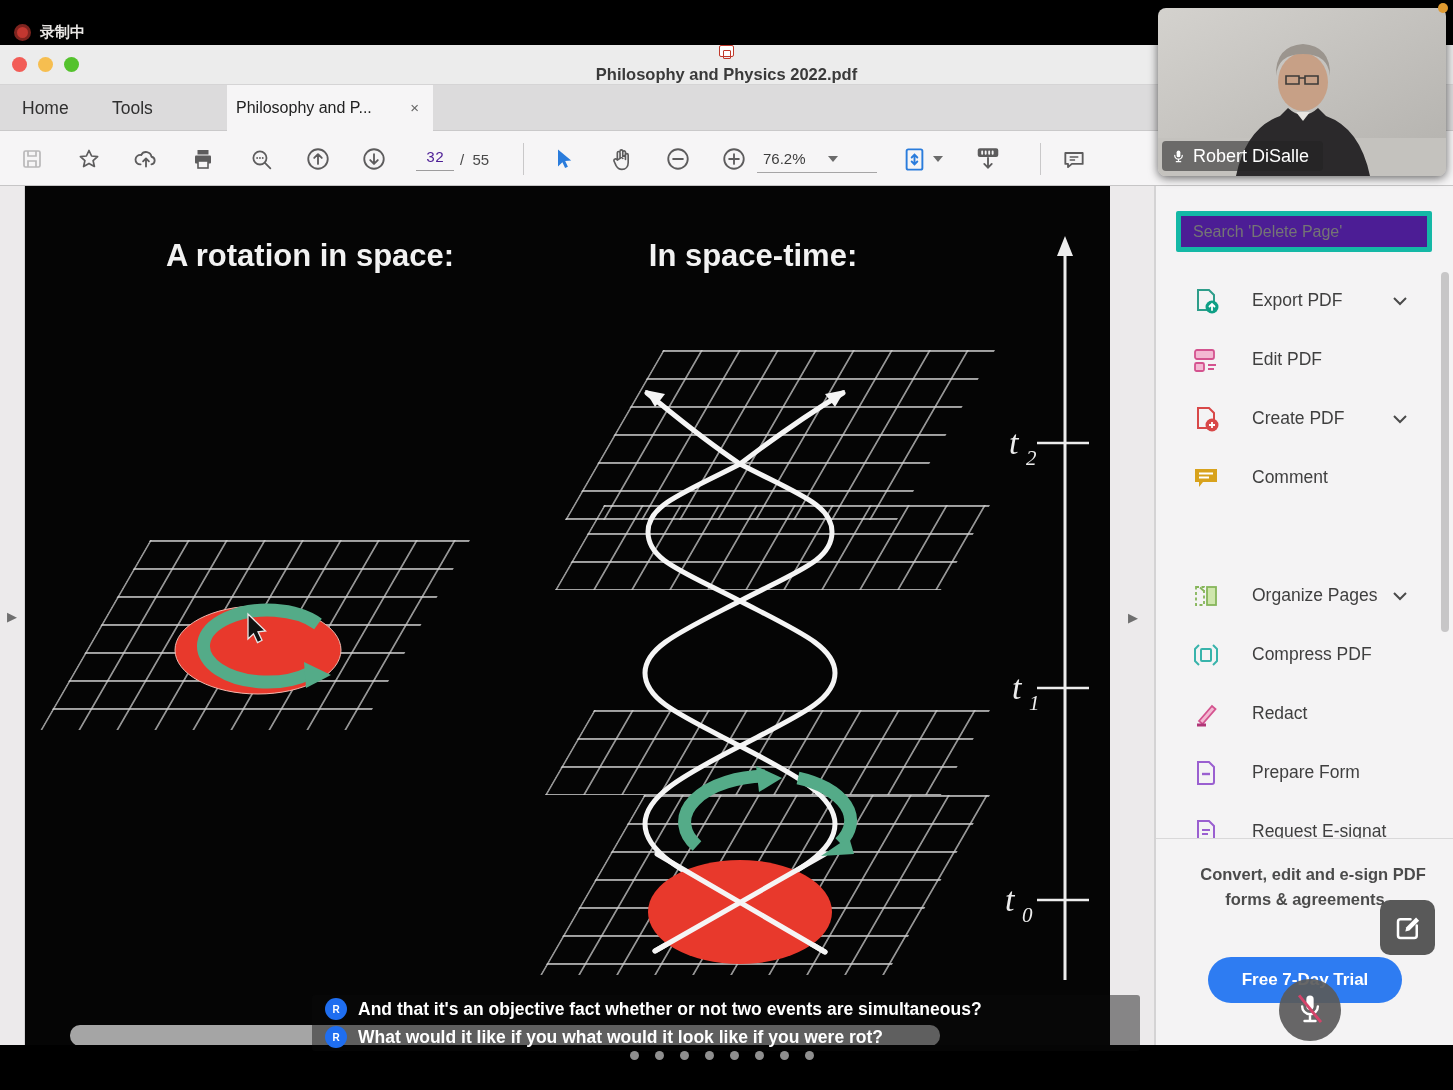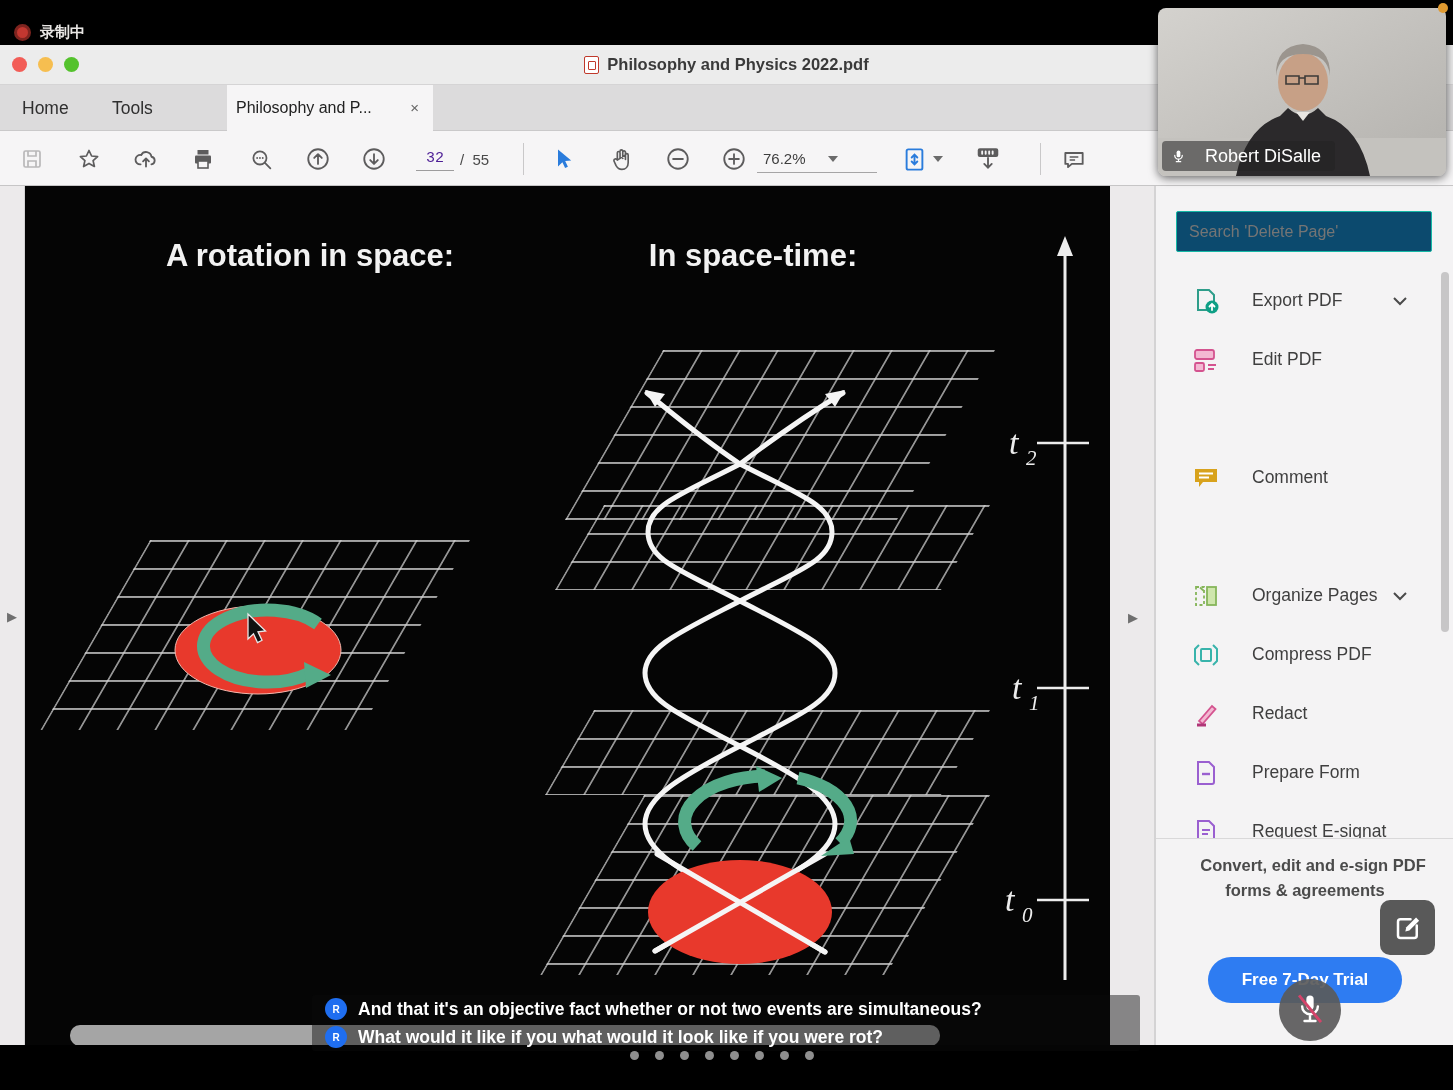--- a/index.html
+++ b/index.html
@@ -10,21 +10,21 @@
 
   
   .rec-badge { left:14px; top:23px; display:flex; align-items:center; gap:9px; }
   .rec-dot { width:17px; height:17px; border-radius:50%; background:#c23730; border:3px solid #7e241f; }
   .rec-text { color:#e8e6e4; font-size:15px; font-weight:bold; }
 
   
   #window { left:0; top:45px; width:1453px; height:1000px; background:#f6f5f6; }
 
   .titlebar { left:0; top:0; width:100%; height:40px; background:#ececec; border-bottom:1px solid #d5d4d5;
-              display:flex; align-items:center; justify-content:center; gap:8px; }
+              display:flex; align-items:center; justify-content:center; gap:8px;flex-direction:column; }
   .lights { position:absolute; left:12px; top:12px; display:flex; gap:11px; }
   .light { width:15px; height:15px; border-radius:50%; }
   .title-text { font-size:16.5px; font-weight:bold; color:#3a3a3a; }
   .pdficon { width:15px; height:18px; border:1.5px solid #c0392b; border-radius:2px; background:#fff; position:relative; }
   .pdficon::after { content:""; position:absolute; left:3px; top:4px; width:6px; height:7px;
                     border:1.5px solid #c0392b; border-radius:1px; }
 
   .tabbar { left:0; top:40px; width:100%; height:46px; background:#dcdbdc; border-bottom:1px solid #cac9ca; }
   .tab-label { position:absolute; top:0; height:46px; line-height:46px; font-size:17.5px; color:#2f2f2f; }
   .active-tab { position:absolute; left:227px; top:0; width:206px; height:46px; background:#f6f5f6;
@@ -47,41 +47,41 @@
   
   .content { left:0; top:141px; width:1453px; height:859px; }
   .left-strip { left:0; top:0; width:25px; height:859px; background:#eceaeb; border-right:1px solid #d4d3d4; }
   .strip-arrow { position:absolute; color:#6f6f6f; font-size:13px; }
   .viewport { left:25px; top:0; width:1085px; height:859px; background:#050505; overflow:hidden; }
   .hthumb { position:absolute; left:45px; top:839px; width:870px; height:21px; background:#a5a5a5; border-radius:10px; }
   .right-strip { left:1110px; top:0; width:45px; height:859px; background:#eceaeb; border-left:1px solid #3a3a3a; }
 
   
   .panel { left:1155px; top:0; width:298px; height:859px; background:#f4f3f4; border-left:1px solid #d4d3d4; }
-  .searchbox { position:absolute; left:20px; top:25px; width:256px; height:41px; background:#0c4a6e;
-               border:1px solid #14b8a6; border-radius:2px; font-size:16px; color:#9b9a9b; padding:15px 12px;
+  .searchbox { position:absolute; left:20px; top:25px; width:256px; height:41px; background:#4c1d95;
+               border:5px solid #14b8a6; border-radius:2px; font-size:16px; color:#9b9a9b; padding:15px 12px;
                font-family:"Liberation Sans",sans-serif; }
   .tool-list { position:absolute; left:0; top:66px; width:298px; height:586px; overflow:hidden; }
   .tool-row { position:absolute; left:0; width:298px; height:59px; display:flex; align-items:center;
               padding-left:36px; cursor:pointer; }
   .tool-row .ticon { width:28px; height:28px; flex:0 0 28px; }
   .tool-row .tlabel { margin-left:32px; font-size:17.5px; color:#3f3f3f; }
   .tool-row .tchev { position:absolute; right:46px; }
   .panel-scroll { position:absolute; right:4px; top:86px; width:8px; height:360px; background:#c7c6c7; border-radius:4px; }
   .promo { position:absolute; left:0; top:652px; width:298px; height:207px; border-top:1px solid #d9d8d9; text-align:center; }
-  .promo-l1 { margin-top:17px; font-size:16.5px; font-weight:bold; color:#4b4b4b;padding-left:16px; }
+  .promo-l1 { margin-top:26px; font-size:16.5px; font-weight:bold; color:#4b4b4b;padding-left:16px; }
   .promo-l2 { margin-top:6px; font-size:16.5px; font-weight:bold; color:#4b4b4b; }
   .trial-btn { position:absolute; left:52px; top:118px; width:194px; height:46px; border-radius:23px;
                background:#2e7cf2; color:#fff; font-size:17px; font-weight:bold; border:none;
                display:flex; align-items:center; justify-content:center; }
 
   
   .webcam { left:1158px; top:8px; width:288px; height:168px; border-radius:8px; overflow:hidden;
             box-shadow:0 2px 10px rgba(0,0,0,.6); z-index:60; }
-  .nametag { position:absolute; left:4px; bottom:5px; height:30px; display:flex; align-items:center; gap:19px;
+  .nametag { position:absolute; left:4px; bottom:5px; height:30px; display:flex; align-items:center; gap:7px;
              background:rgba(35,35,35,.55); border-radius:4px; padding:0 14px 0 9px; }
   .nametag span { color:#fff; font-size:18px; }
   .orange-dot { left:1438px; top:3px; width:10px; height:10px; border-radius:50%; background:#e09a30; z-index:61; }
 
   
   .annot-btn { left:1380px; top:900px; width:55px; height:55px; border-radius:10px;
                background:rgba(72,72,72,.9); z-index:70; display:flex; align-items:center; justify-content:center; }
   .mic-btn { left:1279px; top:979px; width:62px; height:62px; border-radius:50%;
              background:rgba(90,90,90,.92); z-index:70; display:flex; align-items:center; justify-content:center; }
 
@@ -344,20 +344,31 @@
 
           <div class="tool-row" style="top:78px">
             <svg class="ticon" viewBox="0 0 28 28">
               <rect x="3" y="4" width="19" height="9" rx="2" fill="#f3b8d2" stroke="#d4538f" stroke-width="1.8"></rect>
               <rect x="3" y="17" width="9" height="8" rx="1.5" fill="#f3b8d2" stroke="#d4538f" stroke-width="1.8"></rect>
               <path d="M16 19h8M16 23h6" stroke="#d4538f" stroke-width="1.8"></path>
               </svg>
             <span class="tlabel">Edit PDF</span>
           </div>
 
+          <div class="tool-row" style="top:137px">
+            <svg class="ticon" viewBox="0 0 28 28">
+              <path d="M6 3h11l5 5v13a2 2 0 0 1-2 2H6z" fill="none" stroke="#d84848" stroke-width="2"></path>
+              <circle cx="20" cy="20" r="6.5" fill="#d84848"></circle>
+                <path d="M20 17v6M17 20h6" stroke="#fff" stroke-width="1.8"></path>
+              </svg>
+            <span class="tlabel">Create PDF</span>
+            <svg class="tchev" width="16" height="10" viewBox="0 0 16 10">
+                <path d="M2 2l6 6 6-6" fill="none" stroke="#4a4a4a" stroke-width="2"></path>
+              </svg>
+          </div>
 
           <div class="tool-row" style="top:196px">
             <svg class="ticon" viewBox="0 0 28 28">
               <path d="M3 5h22v13H11l-4 5v-5H3z" fill="#d8a21c"></path>
                 <path d="M7 9.5h14M7 13.5h10" stroke="#fff" stroke-width="2"></path>
               </svg>
             <span class="tlabel">Comment</span>
           </div>
 
 

